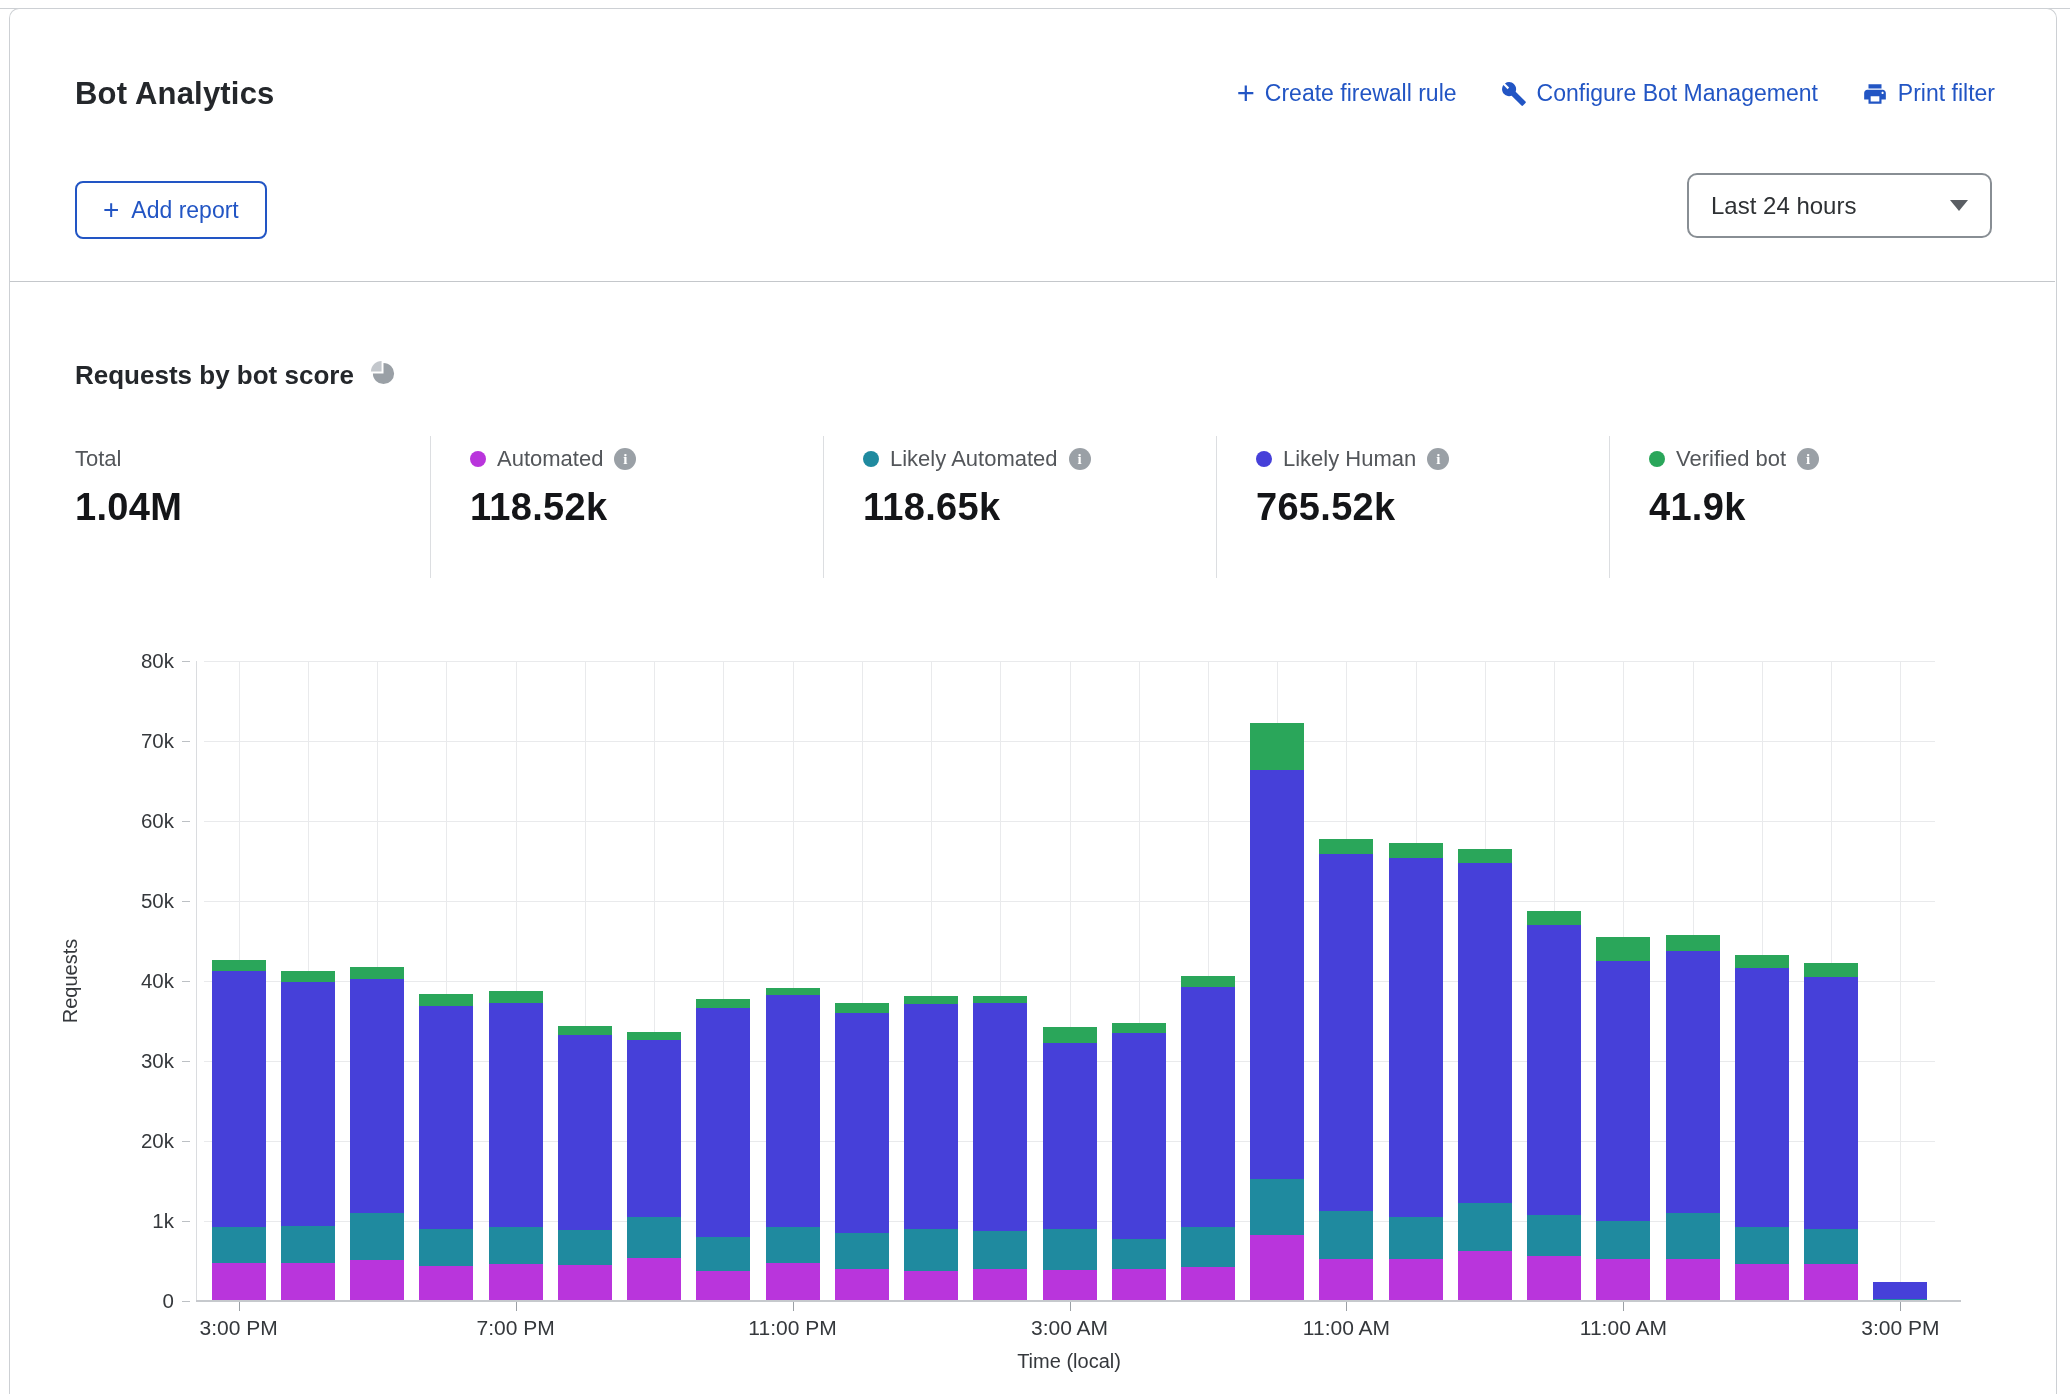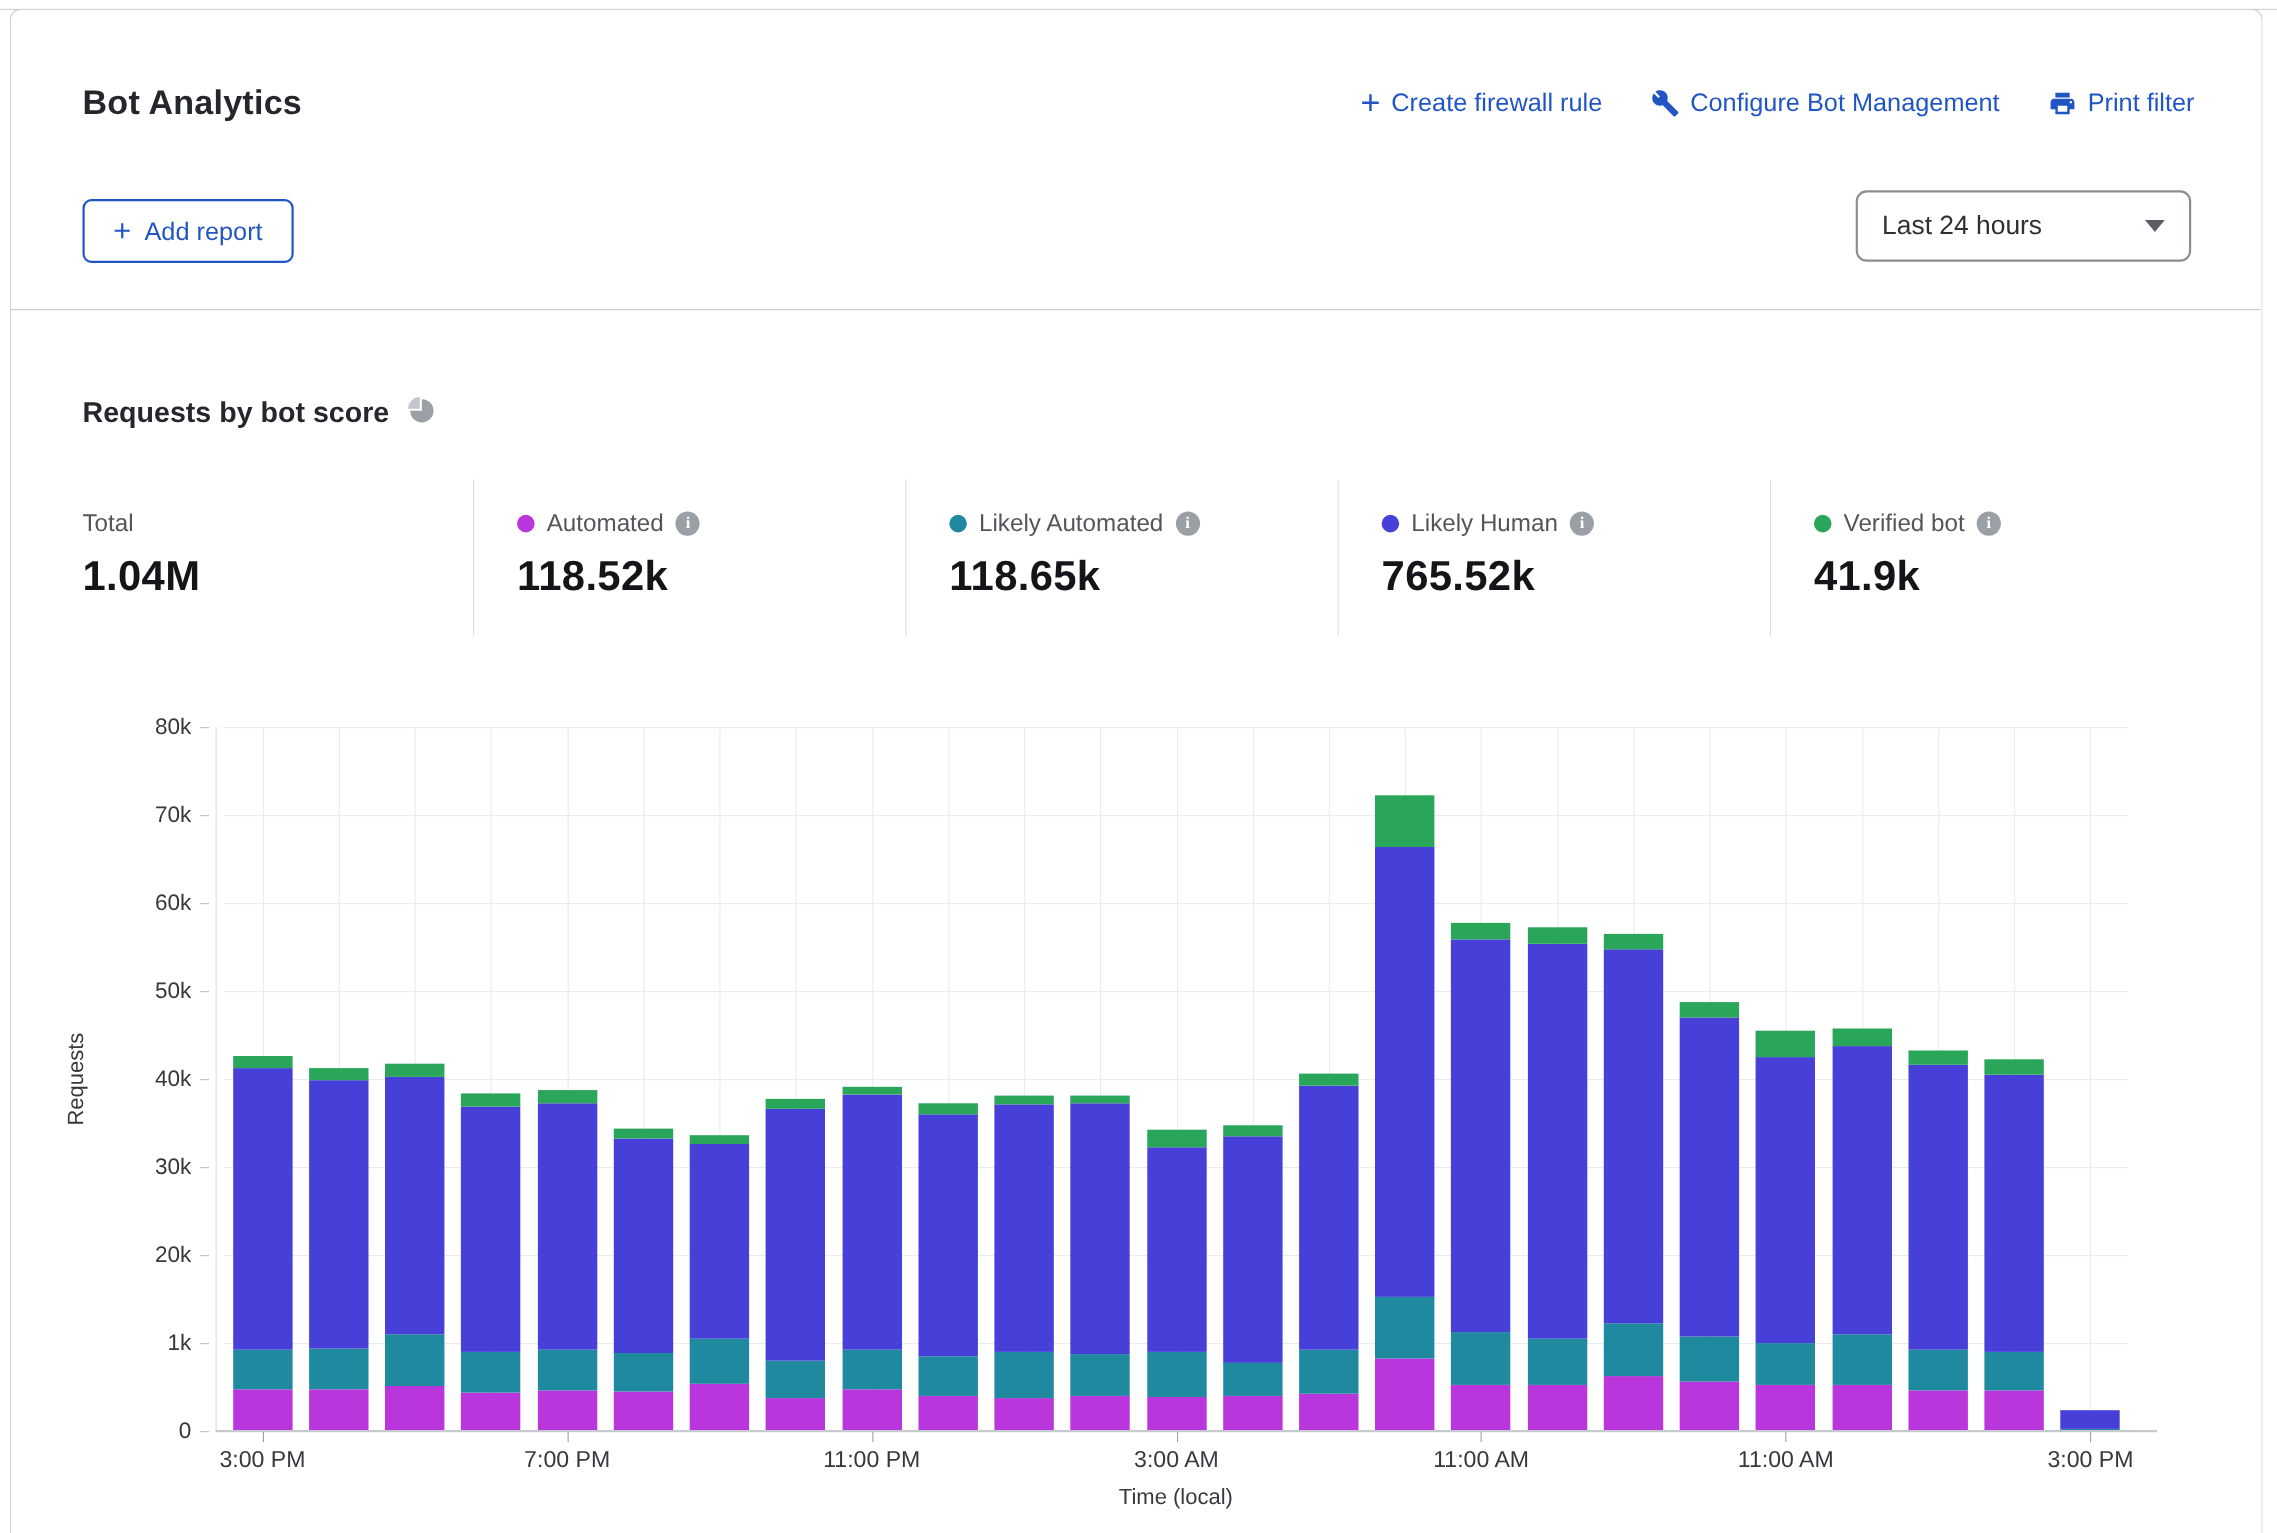--- a/index.html
+++ b/index.html
@@ -15,24 +15,24 @@
   .plus-glyph{font-size:31px;font-weight:500;line-height:20px;}
   .add-filter{position:absolute;left:75px;top:181px;height:58px;padding:0 26px;display:flex;align-items:center;gap:12px;
               background:#fff;border:2px solid #2255c4;border-radius:8px;color:#2255c4;font-size:23px;cursor:pointer;
               font-family:"Liberation Sans",sans-serif;}
   .add-filter .plus-glyph{font-size:28px;}
   .time-select{position:absolute;left:1687px;top:173px;width:305px;height:65px;box-sizing:border-box;
                border:2px solid #888e94;border-radius:10px;display:flex;align-items:center;justify-content:space-between;
                padding:0 22px;font-size:24px;color:#2e3134;cursor:pointer;background:#fff;}
   .caret{width:0;height:0;border-left:9px solid transparent;border-right:9px solid transparent;border-top:11px solid #5a5e63;}
   .header-divider{position:absolute;top:281px;left:10px;width:2045px;height:1px;background:#c4c7cb;}
-  .section-title-row{position:absolute;left:75px;top:360px;display:flex;align-items:flex-start;gap:16px;}
+  .section-title-row{position:absolute;left:75px;top:360px;display:flex;align-items:center;gap:16px;}
   .section-title{font-size:26px;font-weight:700;color:#24272b;}
   .stats-divider{position:absolute;top:436px;width:1px;height:142px;background:#dcdee1;}
-  .stat{position:absolute;top:463px;}
+  .stat{position:absolute;top:446px;}
   .stat-label-row{display:flex;align-items:center;gap:11px;font-size:22px;color:#53565a;}
   .legend-dot{width:16px;height:16px;border-radius:50%;flex:0 0 auto;}
   .info-icon{width:22px;height:22px;border-radius:50%;background:#9aa0a6;color:#fff;font-size:15px;font-weight:700;
              display:flex;align-items:center;justify-content:center;font-family:"Liberation Serif",serif;}
   .stat-value{margin-top:14px;font-size:38px;font-weight:700;color:#141518;letter-spacing:.3px;}
   
   .y-axis-title{position:absolute;left:70px;top:981px;transform:translate(-50%,-50%) rotate(-90deg);
                 font-size:20px;color:#35383c;}
   .y-labels{position:absolute;left:100px;top:661px;width:90px;height:640px;}
   .y-tick-label{position:absolute;right:16px;transform:translateY(-50%);font-size:20.5px;color:#35383c;}

